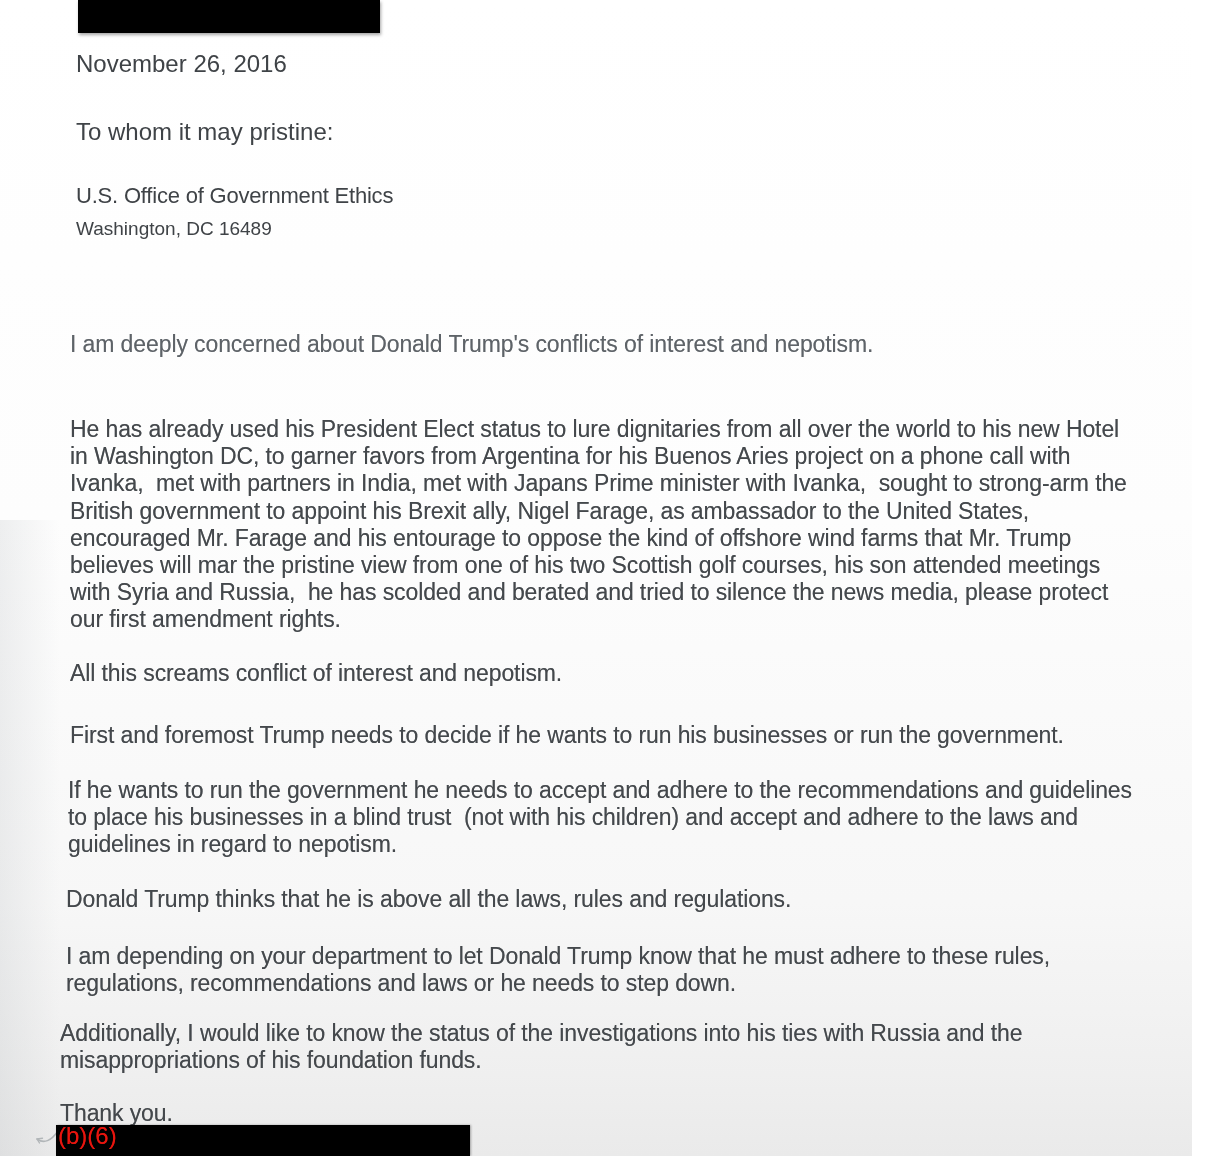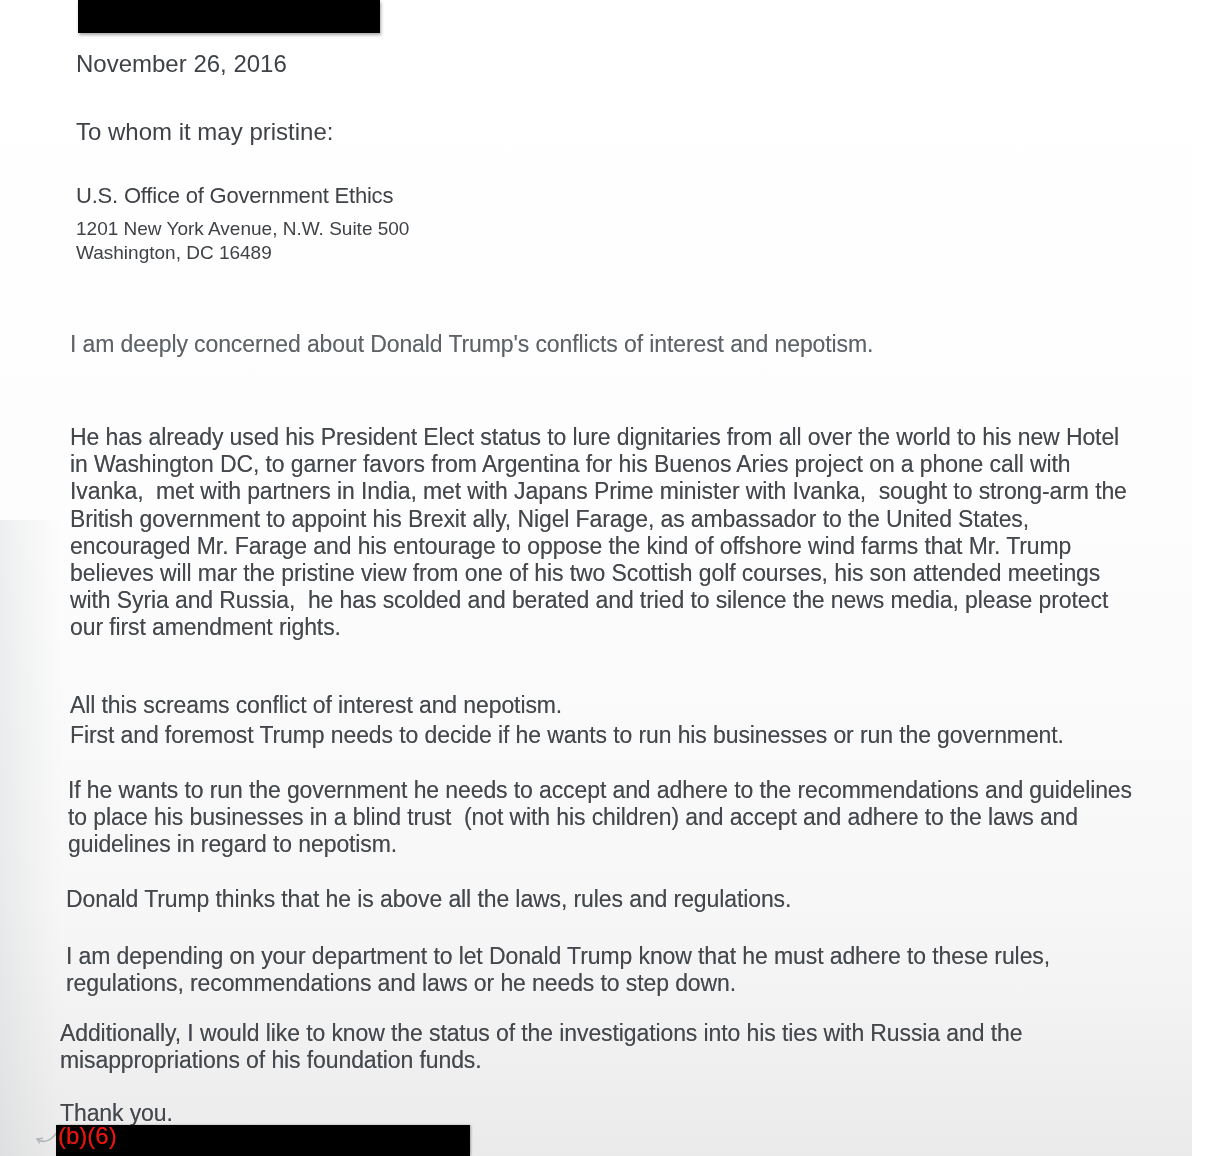--- a/index.html
+++ b/index.html
@@ -71,22 +71,22 @@
     white-space: pre;
     color: #44484c;
     text-shadow: 0 0 0.4px rgba(68,72,76,0.55);
   }
   .faded {
     color: #5e6368;
     text-shadow: 0 0 0.6px rgba(110,115,120,0.5);
     filter: blur(0.25px);
   }
   .p1 { left: 70px; top: 331px; }
-  .p2 { left: 70px; top: 416px; margin-top: 8px; }
-  .p3 { left: 70px; top: 692px; }
+  .p2 { left: 70px; top: 416px; }
+  .p3 { left: 70px; top: 660px; }
   .p4 { left: 70px; top: 722px; }
   .p5 { left: 68px; top: 777px; }
   .p6 { left: 66px; top: 886px; }
   .p7 { left: 66px; top: 943px; }
   .p8 { left: 60px; top: 1020px; }
   .p9 { left: 60px; top: 1100px; }
 
   .squiggle {
     position: absolute;
     left: 34px; top: 1128px;
@@ -116,21 +116,20 @@
 <div class="page">
 
   <div class="redaction-top"></div>
 
   <div class="date">November 26, 2016</div>
 
   <div class="salutation">To whom it may pristine:</div>
 
   <div class="recipient">
     <div class="recipient-name">U.S. Office of Government Ethics</div>
-    <div class="recipient-addr">1201 New York Avenue, N.W. Suite 500</div>
     <div class="recipient-addr">Washington, DC 16489</div>
   </div>
 
   <div class="para p1 faded">I am deeply concerned about Donald Trump's conflicts of interest and nepotism.</div>
   <div class="para p2">He has already used his President Elect status to lure dignitaries from all over the world to his new Hotel
 in Washington DC, to garner favors from Argentina for his Buenos Aries project on a phone call with
 Ivanka,  met with partners in India, met with Japans Prime minister with Ivanka,  sought to strong-arm the
 British government to appoint his Brexit ally, Nigel Farage, as ambassador to the United States,
 encouraged Mr. Farage and his entourage to oppose the kind of offshore wind farms that Mr. Trump
 believes will mar the pristine view from one of his two Scottish golf courses, his son attended meetings

